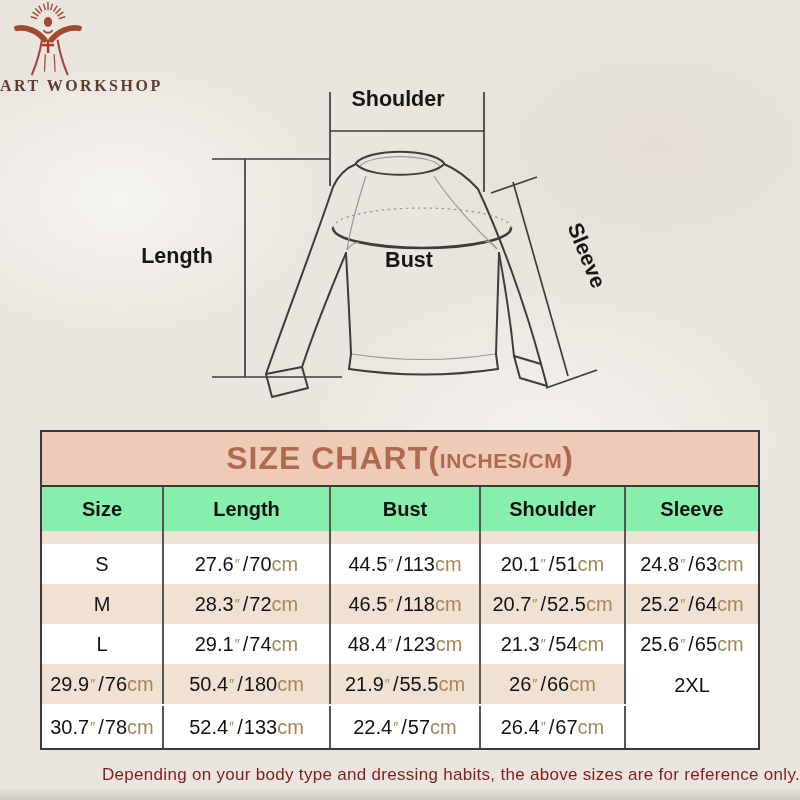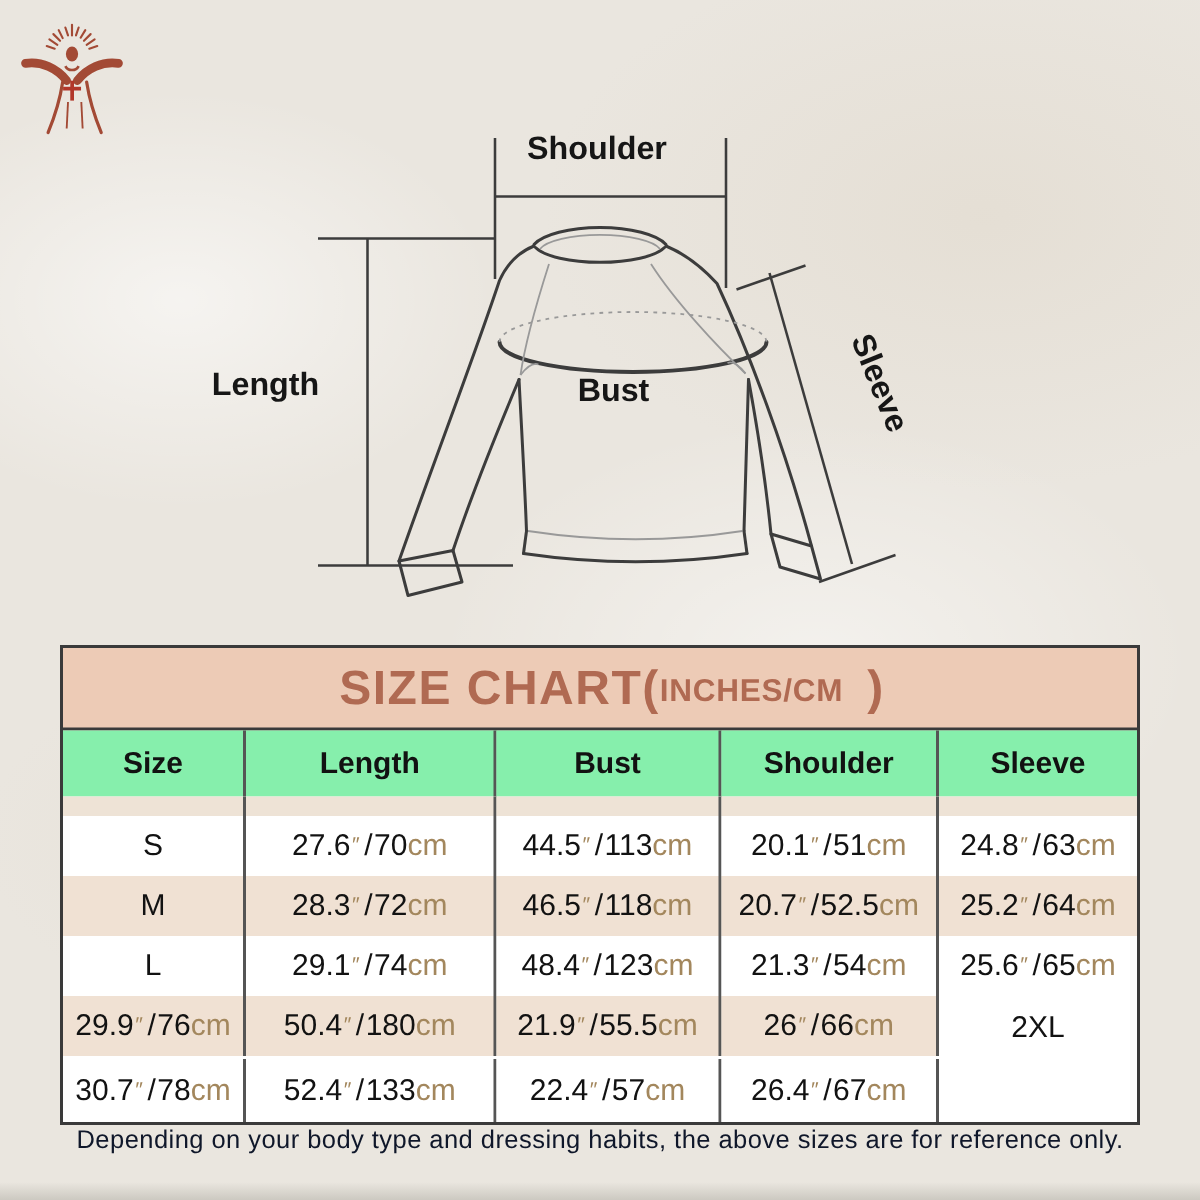--- a/index.html
+++ b/index.html
@@ -47,21 +47,21 @@
     background:#ffffff;
   }
   .title-band {
     height:55px;
     background:#edcbb6;
     border-bottom:2px solid #3a3a3a;
     display:flex; align-items:center; justify-content:center;
     color:#b06a52;
     white-space:nowrap;
   }
-  .t-big  { font-size:32px; font-weight:700; letter-spacing:1px;margin-left:16px; }
+  .t-big  { font-size:32px; font-weight:700; letter-spacing:1px; }
   .t-small{ font-size:21px; font-weight:700; letter-spacing:0.5px; padding-top:5px; }
   .grid {
     display:grid;
     grid-template-columns:122px 167px 150px 145px 132px;
   }
   .cell {
     display:flex; align-items:center; justify-content:center;
     border-right:2px solid #555;
     font-size:20px; color:#121212;
     white-space:nowrap;
@@ -71,23 +71,24 @@
   .strip { height:13px; background:#eee3d6; }
   .r-white { height:40px; background:#ffffff; }
   .r-beige { height:40px; background:#f0e1d3; }
   .r-last  { height:42px; }
   .u { color:#a3875d; }
   .im { font-size:0.72em; vertical-align:0.30em; letter-spacing:1px; margin:0 1px 0 1px; }
   .sl { margin:0 1px; }
 
   
   .footer-note {
-    text-align:center;
+    margin-top:15px;
+    text-align:right;
     font-size:17px; letter-spacing:0.3px;
-    color:#0f172a;
+    color:#7f1d1d;
   }
 </style>
 </head>
 <body>
 
 <div class="logo-row">
   <span class="logo-text">CHRISTIAN</span>
   <svg class="logo-fig" viewBox="0 0 96 88">
     <g stroke="#a34a35" stroke-width="1.6" stroke-linecap="round">
       <line x1="35" y1="22" x2="29" y2="20"></line>
@@ -108,20 +109,21 @@
     <path d="M52,46 C59,37 71,31 83,33" fill="none" stroke="#a34a35" stroke-width="6.5" stroke-linecap="round"></path>
     <path d="M41,47 C39,60 35,73 30,85" fill="none" stroke="#a34a35" stroke-width="2.4" stroke-linecap="round"></path>
     <path d="M59,47 C61,60 65,73 70,85" fill="none" stroke="#a34a35" stroke-width="2.4" stroke-linecap="round"></path>
     <path d="M45,62 L44,82" fill="none" stroke="#a34a35" stroke-width="1.4"></path>
     <path d="M55,62 L56,82" fill="none" stroke="#a34a35" stroke-width="1.4"></path>
     <g fill="#b2372a">
       <rect x="46.7" y="46" width="2.8" height="15"></rect>
       <rect x="41.3" y="50.6" width="13.5" height="2.8"></rect>
     </g>
   </svg>
+  <span class="logo-text">ART WORKSHOP</span>
 </div>
 
 <div class="diagram-wrap">
   <svg viewBox="0 0 800 344" width="800" height="344">
 
     <g stroke="#3c3c3c" stroke-width="1.7" fill="none">
       <line x1="330" y1="45" x2="484" y2="45"></line>
       <line x1="330" y1="6" x2="330" y2="100"></line>
       <line x1="484" y1="6" x2="484" y2="106"></line>
       <line x1="245" y1="73" x2="245" y2="291"></line>

